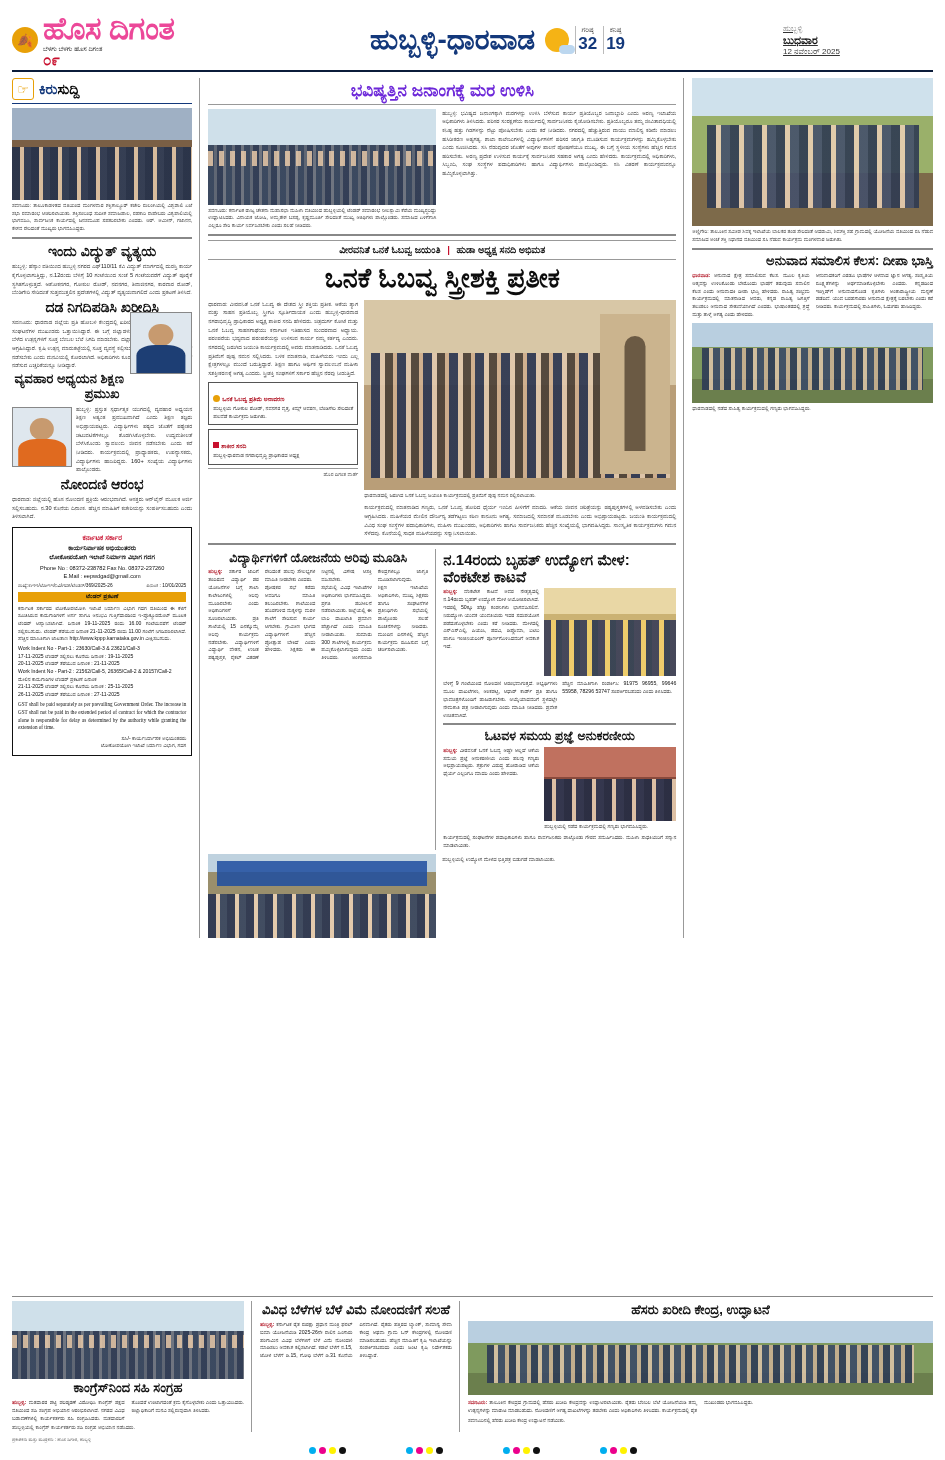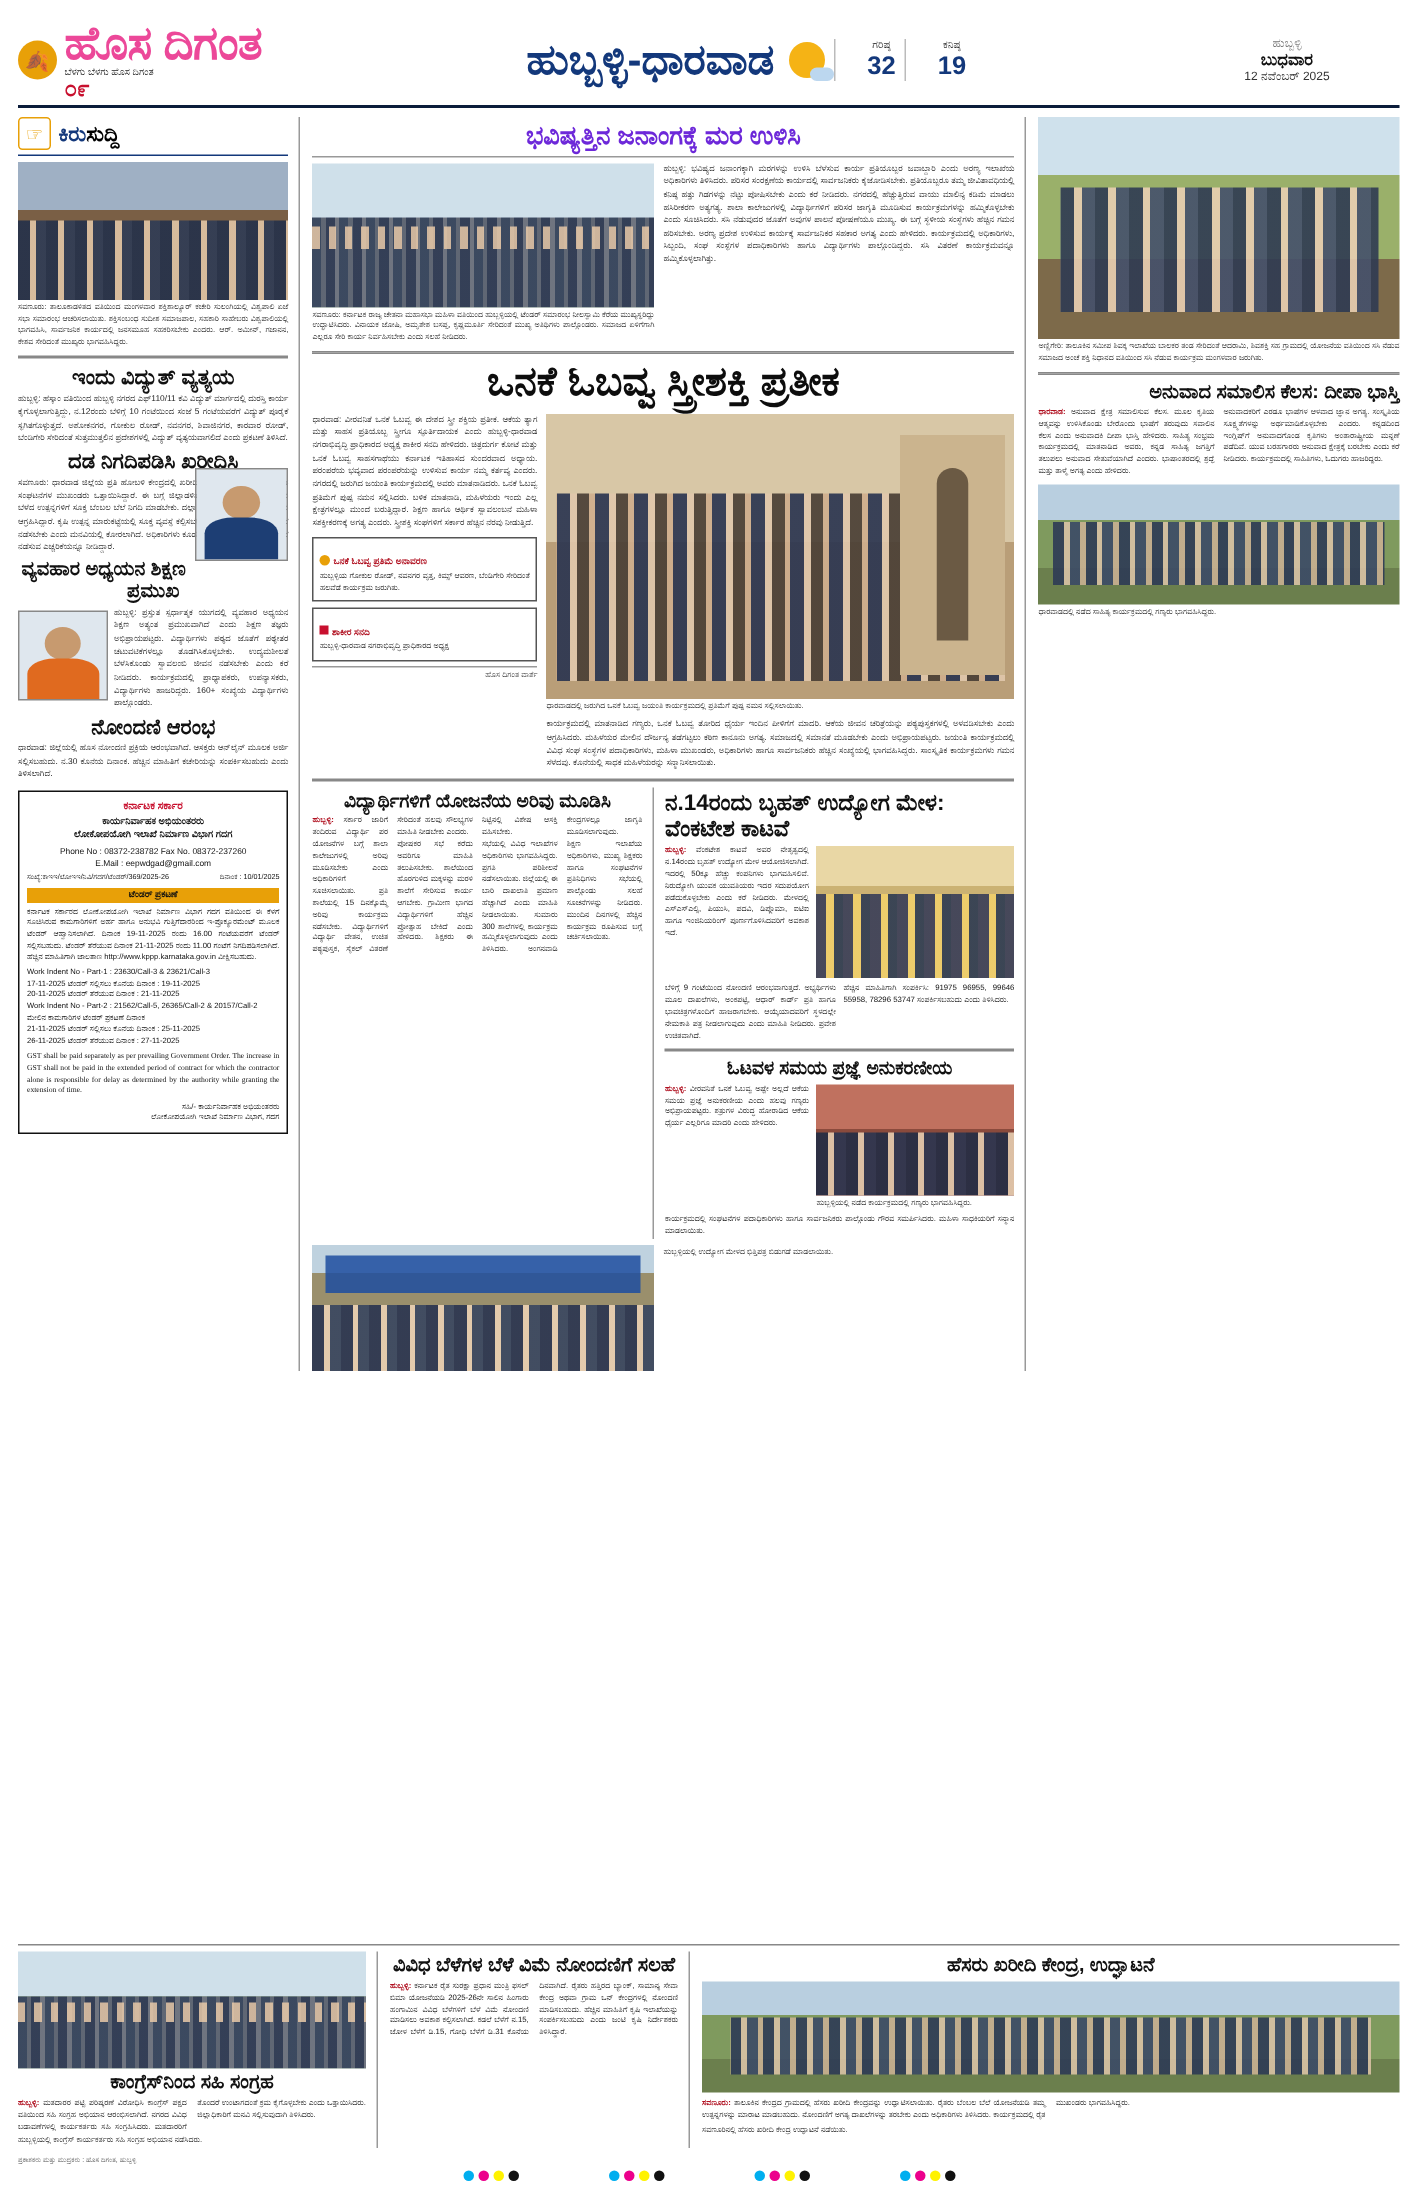--- a/index.html
+++ b/index.html
@@ -24,23 +24,23 @@
   }
   .logo-text { line-height:1; }
   .logo-title { font-size:31px; font-weight:bold; color:#ec4899; letter-spacing:-0.5px; }
   .logo-sub { font-size:6.5px; color:#222; margin-top:2px; }
   .logo-num { font-size:15px; font-weight:bold; color:#c8102e; }
   .edition-wrap { flex:1; display:flex; align-items:center; justify-content:center; gap:10px; }
   .edition { font-size:28px; font-weight:bold; color:#13387b; }
   .weather { display:flex; align-items:center; gap:6px; }
   .sun { width:24px;height:24px;border-radius:50%;background:#f5b315; position:relative; }
   .sun::after{content:"";position:absolute;right:-6px;bottom:-2px;width:16px;height:9px;background:#bcd7ef;border-radius:9px;}
-  .temp { text-align:center; font-size:7px; color:#333; border-left:1px solid #bbb; padding-left:21px;}
+  .temp { text-align:center; font-size:7px; color:#333; border-left:1px solid #bbb; padding-left:2px;}
   .temp b { display:block; font-size:17px; color:#13387b; }
-  .date-box { width:150px; text-align:center; font-size:8px; color:#333; }
+  .date-box { width:150px; text-align:left; font-size:8px; color:#333;text-decoration:underline; }
   .date-box .day { font-size:11px; font-weight:bold; color:#111; }
   .date-box .city { font-size:8px; color:#777; }
 
   
   .cols { display:flex; gap:8px; margin-top:6px; }
   .col-left { width:190px; }
   .col-mid  { width:476px; }
   .col-right { width:243px; }
   .vrule { border-right:1px solid #999; }
   h1.hl { font-size:27px; line-height:1.1; font-weight:bold; color:#0d0d0d; margin:4px 0 6px; text-align:center; }
@@ -305,20 +305,25 @@
       <div class="flexrow" style="gap:6px;">
         <div style="width:230px;">
           <div class="photo ph-crowd" style="height:96px;"></div>
           <div class="caption">ಸವಣೂರು: ಕರ್ನಾಟಕ ರಾಜ್ಯ ಚೇತನಾ ಮಹಾಸಭಾ ಮಹಿಳಾ ವತಿಯಿಂದ ಹುಬ್ಬಳ್ಳಿಯಲ್ಲಿ ಟೆಂಡರ್ ಸಮಾರಂಭ ನೀಲಸ್ವಾಮಿ ಕೆರೆಯ ಮುಖ್ಯಸ್ಥರಿದ್ದು ಉಧ್ಘಾಟಿಸಿದರು. ವಿನಾಯಕ ಜೋಷಿ, ಅಮೃತೇಶ ಬಸಪ್ಪ, ಕೃಷ್ಣಮೂರ್ತಿ ಸೇರಿದಂತೆ ಮುಖ್ಯ ಅತಿಥಿಗಳು ಪಾಲ್ಗೊಂಡರು. ಸಮಾಜದ ಏಳಿಗೆಗಾಗಿ ಎಲ್ಲರೂ ಸೇರಿ ಕಾರ್ಯ ನಿರ್ವಹಿಸಬೇಕು ಎಂದು ಸಲಹೆ ನೀಡಿದರು.</div>
         </div>
         <div style="width:236px;" class="body-txt">ಹುಬ್ಬಳ್ಳಿ: ಭವಿಷ್ಯದ ಜನಾಂಗಕ್ಕಾಗಿ ಮರಗಳನ್ನು ಉಳಿಸಿ ಬೆಳೆಸುವ ಕಾರ್ಯ ಪ್ರತಿಯೊಬ್ಬರ ಜವಾಬ್ದಾರಿ ಎಂದು ಅರಣ್ಯ ಇಲಾಖೆಯ ಅಧಿಕಾರಿಗಳು ತಿಳಿಸಿದರು. ಪರಿಸರ ಸಂರಕ್ಷಣೆಯ ಕಾರ್ಯದಲ್ಲಿ ಸಾರ್ವಜನಿಕರು ಕೈಜೋಡಿಸಬೇಕು. ಪ್ರತಿಯೊಬ್ಬರೂ ತಮ್ಮ ಜೀವಿತಾವಧಿಯಲ್ಲಿ ಕನಿಷ್ಠ ಹತ್ತು ಗಿಡಗಳನ್ನು ನೆಟ್ಟು ಪೋಷಿಸಬೇಕು ಎಂದು ಕರೆ ನೀಡಿದರು. ನಗರದಲ್ಲಿ ಹೆಚ್ಚುತ್ತಿರುವ ವಾಯು ಮಾಲಿನ್ಯ ಕಡಿಮೆ ಮಾಡಲು ಹಸಿರೀಕರಣ ಅತ್ಯಗತ್ಯ. ಶಾಲಾ ಕಾಲೇಜುಗಳಲ್ಲಿ ವಿದ್ಯಾರ್ಥಿಗಳಿಗೆ ಪರಿಸರ ಜಾಗೃತಿ ಮೂಡಿಸುವ ಕಾರ್ಯಕ್ರಮಗಳನ್ನು ಹಮ್ಮಿಕೊಳ್ಳಬೇಕು ಎಂದು ಸೂಚಿಸಿದರು. ಸಸಿ ನೆಡುವುದರ ಜೊತೆಗೆ ಅವುಗಳ ಪಾಲನೆ ಪೋಷಣೆಯೂ ಮುಖ್ಯ. ಈ ಬಗ್ಗೆ ಸ್ಥಳೀಯ ಸಂಸ್ಥೆಗಳು ಹೆಚ್ಚಿನ ಗಮನ ಹರಿಸಬೇಕು. ಅರಣ್ಯ ಪ್ರದೇಶ ಉಳಿಸುವ ಕಾರ್ಯಕ್ಕೆ ಸಾರ್ವಜನಿಕರ ಸಹಕಾರ ಅಗತ್ಯ ಎಂದು ಹೇಳಿದರು. ಕಾರ್ಯಕ್ರಮದಲ್ಲಿ ಅಧಿಕಾರಿಗಳು, ಸಿಬ್ಬಂದಿ, ಸಂಘ ಸಂಸ್ಥೆಗಳ ಪದಾಧಿಕಾರಿಗಳು ಹಾಗೂ ವಿದ್ಯಾರ್ಥಿಗಳು ಪಾಲ್ಗೊಂಡಿದ್ದರು. ಸಸಿ ವಿತರಣೆ ಕಾರ್ಯಕ್ರಮವನ್ನೂ ಹಮ್ಮಿಕೊಳ್ಳಲಾಗಿತ್ತು.</div>
       </div>
 
       <div class="sechead" style="margin-top:5px;"></div>
 
+      <div class="kicker">
+        <span>ವೀರವನಿತೆ ಒನಕೆ ಓಬವ್ವ ಜಯಂತಿ</span>
+        <span class="sep">|</span>
+        <span>ಹುಡಾ ಅಧ್ಯಕ್ಷ ಸನದಿ ಅಭಿಮತ</span>
+      </div>
       <h1 class="hl">ಒನಕೆ ಓಬವ್ವ ಸ್ತ್ರೀಶಕ್ತಿ ಪ್ರತೀಕ</h1>
 
       <div class="flexrow" style="gap:6px;">
         <div style="width:150px;">
           <div class="body-txt">ಧಾರವಾಡ: ವೀರವನಿತೆ ಒನಕೆ ಓಬವ್ವ ಈ ದೇಶದ ಸ್ತ್ರೀ ಶಕ್ತಿಯ ಪ್ರತೀಕ. ಆಕೆಯ ತ್ಯಾಗ ಮತ್ತು ಸಾಹಸ ಪ್ರತಿಯೊಬ್ಬ ಸ್ತ್ರೀಗೂ ಸ್ಫೂರ್ತಿದಾಯಕ ಎಂದು ಹುಬ್ಬಳ್ಳಿ-ಧಾರವಾಡ ನಗರಾಭಿವೃದ್ಧಿ ಪ್ರಾಧಿಕಾರದ ಅಧ್ಯಕ್ಷ ಶಾಕೀರ ಸನದಿ ಹೇಳಿದರು. ಚಿತ್ರದುರ್ಗ ಕೋಟೆ ಮತ್ತು ಒನಕೆ ಓಬವ್ವ ಸಾಹಸಗಾಥೆಯು ಕರ್ನಾಟಕ ಇತಿಹಾಸದ ಸುಂದರವಾದ ಅಧ್ಯಾಯ. ಪರಂಪರೆಯ ಭವ್ಯವಾದ ಪರಂಪರೆಯನ್ನು ಉಳಿಸುವ ಕಾರ್ಯ ನಮ್ಮ ಕರ್ತವ್ಯ ಎಂದರು. ನಗರದಲ್ಲಿ ಜರುಗಿದ ಜಯಂತಿ ಕಾರ್ಯಕ್ರಮದಲ್ಲಿ ಅವರು ಮಾತನಾಡಿದರು. ಒನಕೆ ಓಬವ್ವ ಪ್ರತಿಮೆಗೆ ಪುಷ್ಪ ನಮನ ಸಲ್ಲಿಸಿದರು. ಬಳಿಕ ಮಾತನಾಡಿ, ಮಹಿಳೆಯರು ಇಂದು ಎಲ್ಲ ಕ್ಷೇತ್ರಗಳಲ್ಲೂ ಮುಂದೆ ಬರುತ್ತಿದ್ದಾರೆ. ಶಿಕ್ಷಣ ಹಾಗೂ ಆರ್ಥಿಕ ಸ್ವಾವಲಂಬನೆ ಮಹಿಳಾ ಸಶಕ್ತೀಕರಣಕ್ಕೆ ಅಗತ್ಯ ಎಂದರು. ಸ್ತ್ರೀಶಕ್ತಿ ಸಂಘಗಳಿಗೆ ಸರ್ಕಾರ ಹೆಚ್ಚಿನ ನೆರವು ನೀಡುತ್ತಿದೆ.</div>
           <div class="infobox">
             <div><span class="bullet-dot"></span><span class="ib-title">ಒನಕೆ ಓಬವ್ವ ಪ್ರತಿಮೆ ಅನಾವರಣ</span></div>
             <div class="ib-txt">ಹುಬ್ಬಳ್ಳಿಯ ಗೋಕುಲ ರೋಡ್, ನವನಗರ ವೃತ್ತ, ಕಿಮ್ಸ್ ಆವರಣ, ಬೆಂಡಿಗೇರಿ ಸೇರಿದಂತೆ ಹಲವೆಡೆ ಕಾರ್ಯಕ್ರಮ ಜರುಗಿತು.</div>
           </div>
           <div class="infobox">

